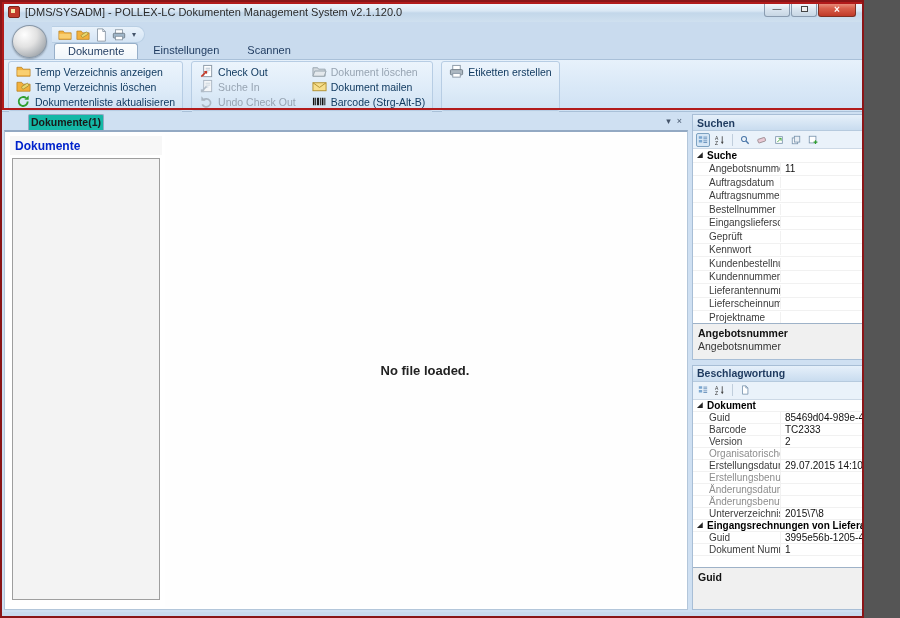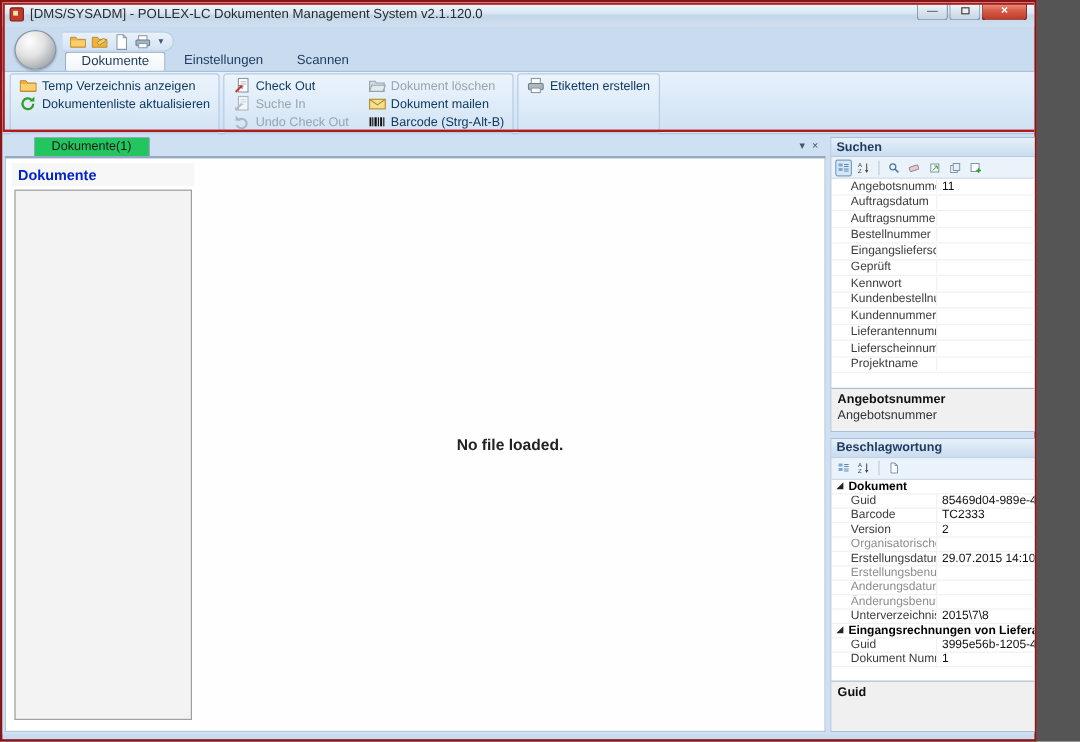--- a/index.html
+++ b/index.html
@@ -41,42 +41,42 @@
   .rtabs { position:absolute; left:52px; top:41px; height:16px; display:flex; gap:2px;
         font-size:11px; color:#1e3a5f; z-index:4; }
   .rtab { padding:1px 13px 0; }
   .rtab.active { background:linear-gradient(#fdfefe,#f0f6fb); border:1px solid #97afc9;
         border-bottom:none; border-radius:3px 3px 0 0; }
 
   
   .ribbon { position:absolute; left:0; top:57px; right:0; height:53px;
         background:linear-gradient(#e7f1fb,#d9e8f7 55%,#cfe1f3);
         border-top:1px solid #a9c0d8; border-bottom:1px solid #a9c0d8;
-        display:flex; align-items:stretch; gap:3px; padding:1px 2px 0 6px; }
+        display:flex; align-items:stretch; gap:8px; padding:1px 2px 0 6px; }
   .rgroup { border:1px solid #b7cde4; border-radius:3px; display:flex; flex-direction:column;
         background:linear-gradient(#ecf4fc,#ddebf8 60%,#d2e3f3); }
   .rgroup-content { flex:1; padding:2px 5px; display:grid;
         grid-template-rows:repeat(3,1fr); grid-auto-flow:column; column-gap:12px; }
   .rgroup-label { height:13px; font-size:10px; color:#3f6593; text-align:center;
         background:linear-gradient(#d8e7f7,#c2d8ee); border-top:1px solid #cddff0;
         border-radius:0 0 2px 2px; line-height:12px; }
   .rbtn { display:flex; align-items:center; gap:4px; font-size:10.5px; color:#123b61;
         white-space:nowrap; padding:0 2px; }
   .rbtn.disabled { color:#97a4b2; }
   .ico { width:15px; height:15px; display:inline-flex; flex:0 0 auto; }
   .ico svg { width:100%; height:100%; }
 
   
   .workspace { position:absolute; left:0; top:110px; right:0; bottom:4px; background:#cfe0f2; }
 
   
   .docarea { position:absolute; left:2px; top:2px; width:684px; bottom:2px; }
   .doc-tabstrip { position:relative; height:16px; }
-  .doc-tab { position:absolute; left:24px; bottom:0; padding:1px 14px 2px; font-size:10.5px;
-        font-weight:normal; color:#1a1a1a; background:#22c55e; border:1px solid #93a9c3;
+  .doc-tab { position:absolute; left:24px; bottom:0; padding:1px 2px 2px; font-size:10.5px;
+        font-weight:bold; color:#1a1a1a; background:#14b8a6; border:1px solid #93a9c3;
         border-bottom:none; border-radius:2px 2px 0 0; }
   .strip-btns { position:absolute; right:6px; top:2px; display:flex; gap:6px;
         font-size:9px; color:#44546a; }
   .doc-content { position:absolute; left:0; right:0; top:16px; bottom:0; background:#ffffff;
         border:1px solid #b3c6da; border-top:2px solid #93a9c3; }
   .doc-list-header { position:absolute; left:5px; top:4px; width:152px; height:19px;
         background:#f7f7f7; display:flex; align-items:center; padding-left:5px;
         font-size:12px; font-weight:bold; color:#0023cc; }
   .doc-listbox { position:absolute; left:7px; top:26px; width:148px; bottom:9px;
         border:1px solid #9e9e9e; background:#f3f3f3; }
@@ -194,20 +194,29 @@
               <svg viewBox="0 0 16 16">
                 <path d="M1 3.5h5l1.5 2H15V13H1z" fill="#f2b13c" stroke="#b77f1f" stroke-width=".8"></path>
                 <path d="M1.5 6.5h13V12h-13z" fill="#f9cf70"></path>
               </svg>
             </span>
           <span>Temp Verzeichnis anzeigen</span>
         </div>
         <div class="rbtn">
           <span class="ico">
               <svg viewBox="0 0 16 16">
+                <path d="M1 3.5h5l1.5 2H15V13H1z" fill="#f2b13c" stroke="#b77f1f" stroke-width=".8"></path>
+                <rect x="6" y="6" width="8" height="3.2" rx="1" transform="rotate(-32 10 8)" fill="#e8d76e" stroke="#8a7a2a" stroke-width=".6"></rect>
+              </svg>
+            </span>
+          <span>Temp Verzeichnis löschen</span>
+        </div>
+        <div class="rbtn">
+          <span class="ico">
+              <svg viewBox="0 0 16 16">
                 <path d="M12.5 8a4.8 4.8 0 1 1-1.6-3.6" fill="none" stroke="#2f9e2f" stroke-width="2"></path>
                 <path d="M13.5 1.5v4.5h-4.5z" fill="#2f9e2f"></path>
               </svg>
             </span>
           <span>Dokumentenliste aktualisieren</span>
         </div>
       </div>
       <div class="rgroup-label">Allgemein</div>
     </div>
 
@@ -376,20 +385,24 @@
             </span>
           <span class="tico">
               <svg viewBox="0 0 12 12">
                 <rect x="1.5" y="1.5" width="8" height="8" fill="#fff" stroke="#7a94ad"></rect>
                 <path d="M9 6.2v4.6M6.7 8.5h4.6" stroke="#2f9e2f" stroke-width="1.4"></path>
               </svg>
             </span>
         </div>
         <div class="pgrid">
           <div class="grid-rows rows-search" id="search-grid">
+              <div class="prow cat">
+                <span class="arrow">◢</span>
+                <span class="clabel">Suche</span>
+              </div>
               <div class="prow">
                 <span class="plabel">Angebotsnummer</span>
                 <span class="pvalue">11</span>
               </div>
               <div class="prow">
                 <span class="plabel">Auftragsdatum</span>
                 <span class="pvalue"></span>
               </div>
               <div class="prow">
                 <span class="plabel">Auftragsnummer</span>

